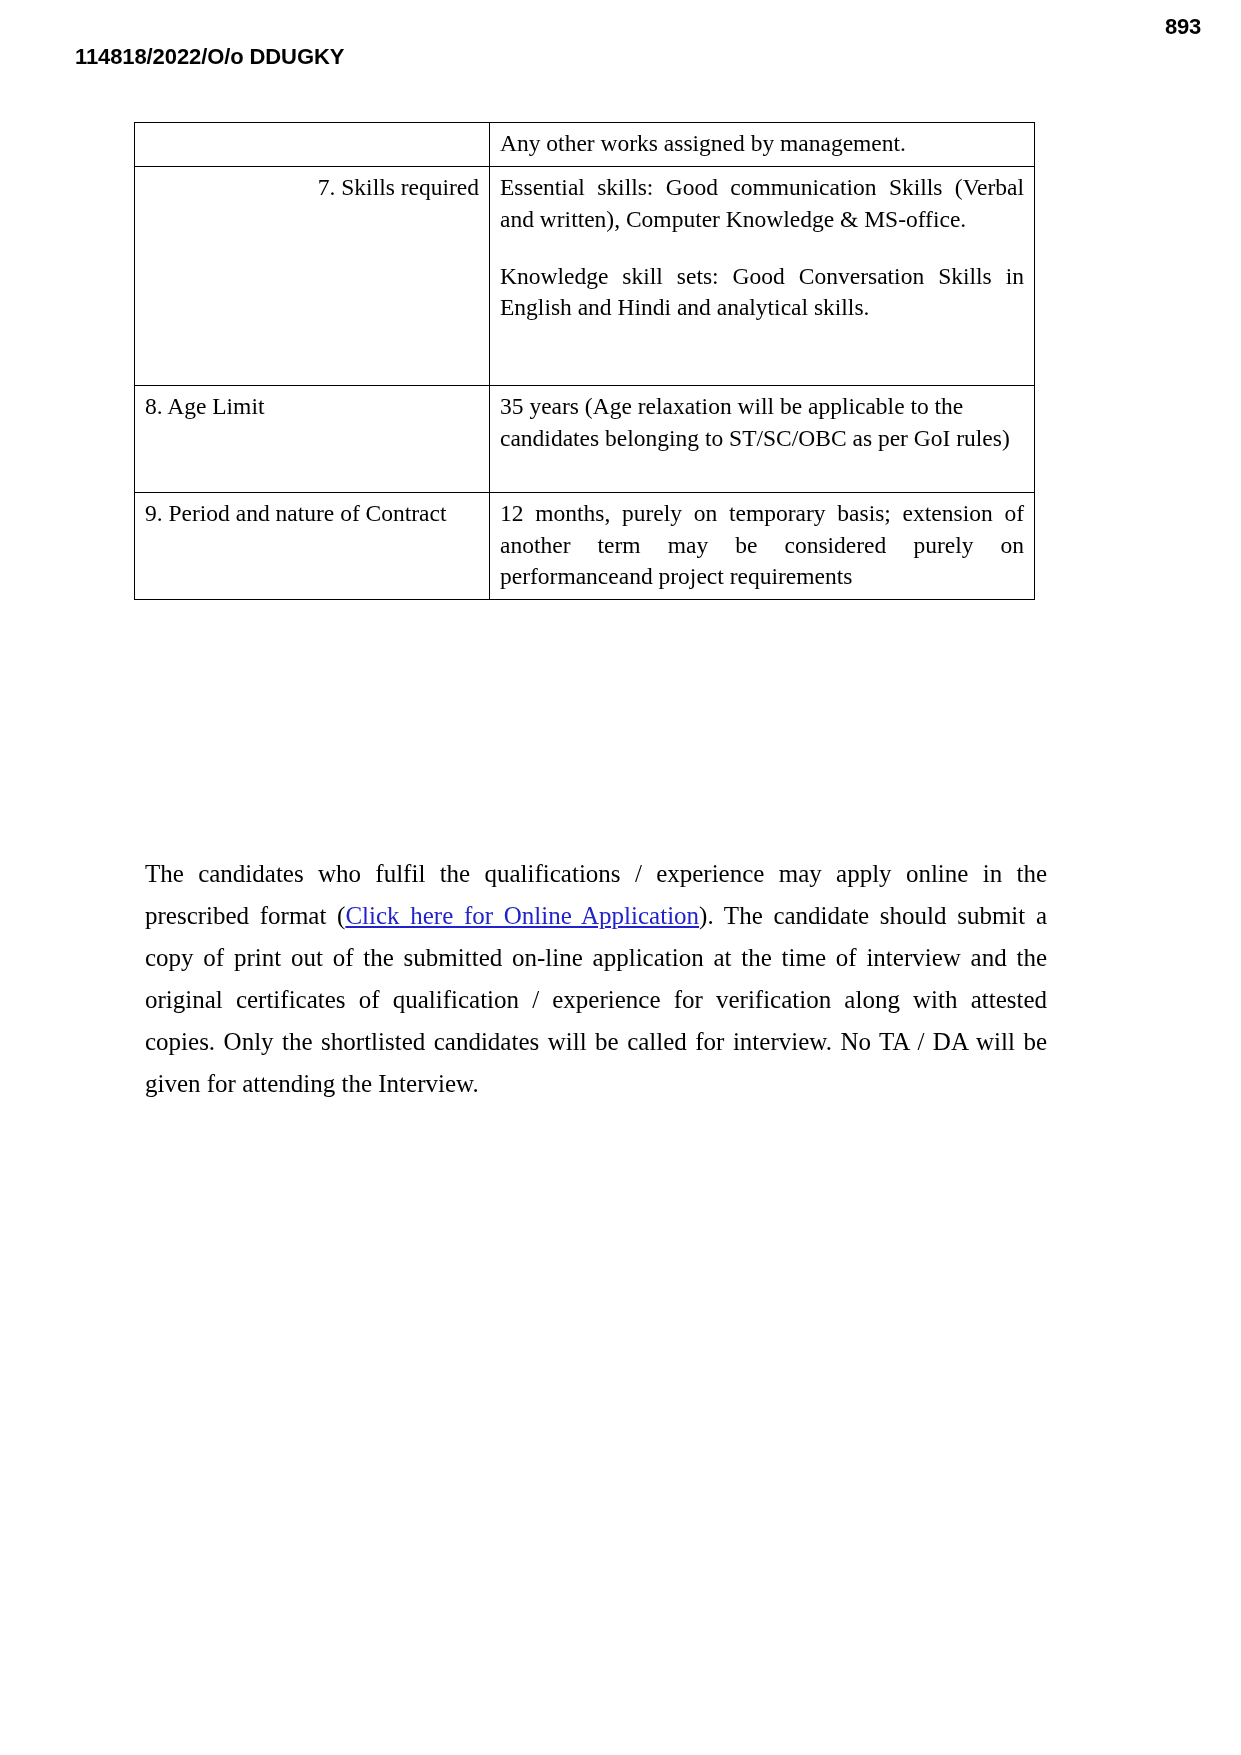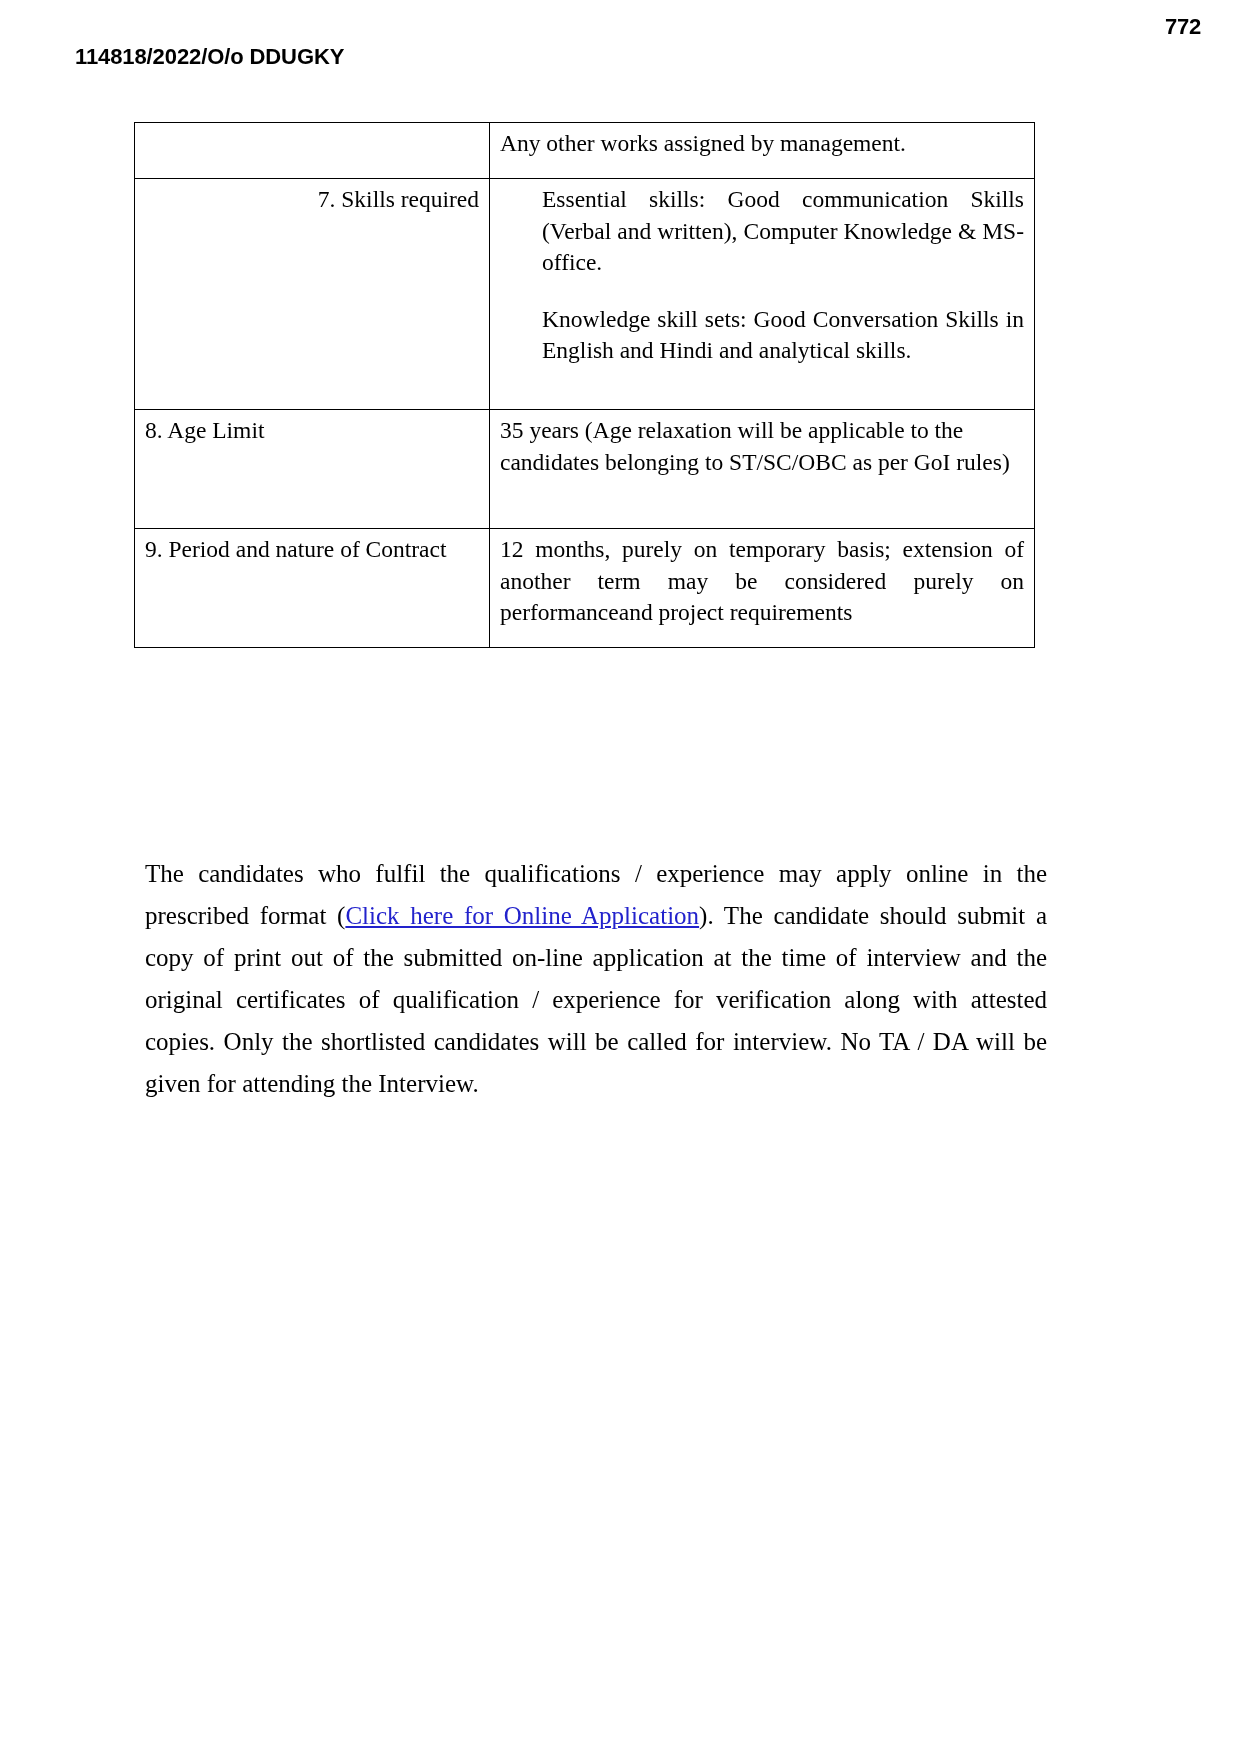--- a/index.html
+++ b/index.html
@@ -48,30 +48,30 @@
   table.info-table {
     width: 900px;
     border-collapse: collapse;
     table-layout: fixed;
   }
   table.info-table td {
     border: 1.5px solid #000000;
     vertical-align: top;
     font-size: 23.5px;
     line-height: 1.33;
-    padding: 5px 10px 19px 10px;
+    padding: 5px 10px 7px 10px;
   }
   col.c-label { width: 355px; }
   col.c-value { width: 545px; }
 
   td.label-cell { padding-left: 12px; }
   td.value-cell { padding-left: 14px; }
   td.v-middle { vertical-align: middle; }
 
-  .justify { text-align: justify; text-align-last: left; margin-left: 42px; }
+  .justify { text-align: justify; text-align-last: left; }
   .just-row { text-align: justify; }
 
   .blankline { display: block; height: 26px; }
 
   .tall-7 { height: 206px; text-align: right; }
   .tall-8 { height: 94px; }
   .tall-9 { height: 92px; }
   .tall-10 { height: 48px; }
   .tall-11 { height: 38px; }
   .tall-12 { height: 66px; }
@@ -88,21 +88,21 @@
     text-align-last: left;
   }
   .body-para a.inline-link {
     color: #2222cc;
     text-decoration: underline;
   }
 </style>
 </head>
 <body>
 
-<div class="page-number">772</div>
+<div class="page-number">893</div>
 
 <div class="file-ref">114818/2022/O/o DDUGKY</div>
 
 <div class="table-wrap">
   <table class="info-table">
     <colgroup>
       <col class="c-label">
       <col class="c-value">
     </colgroup>
     <tbody>

